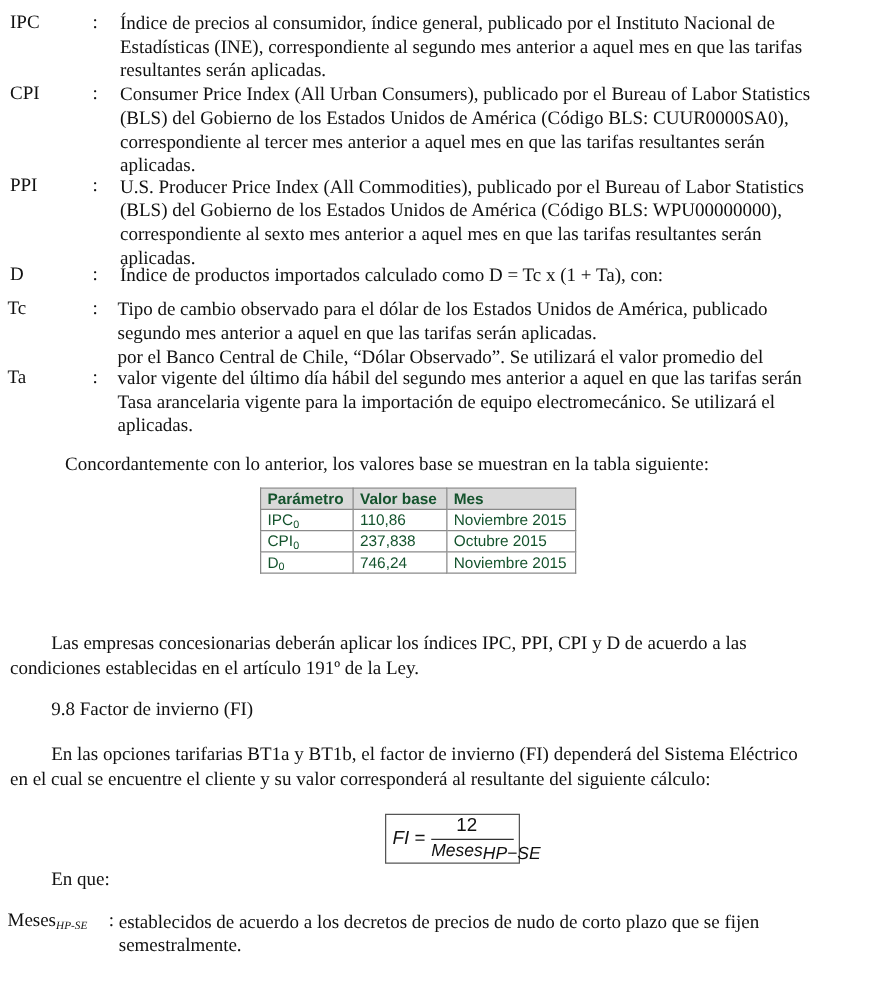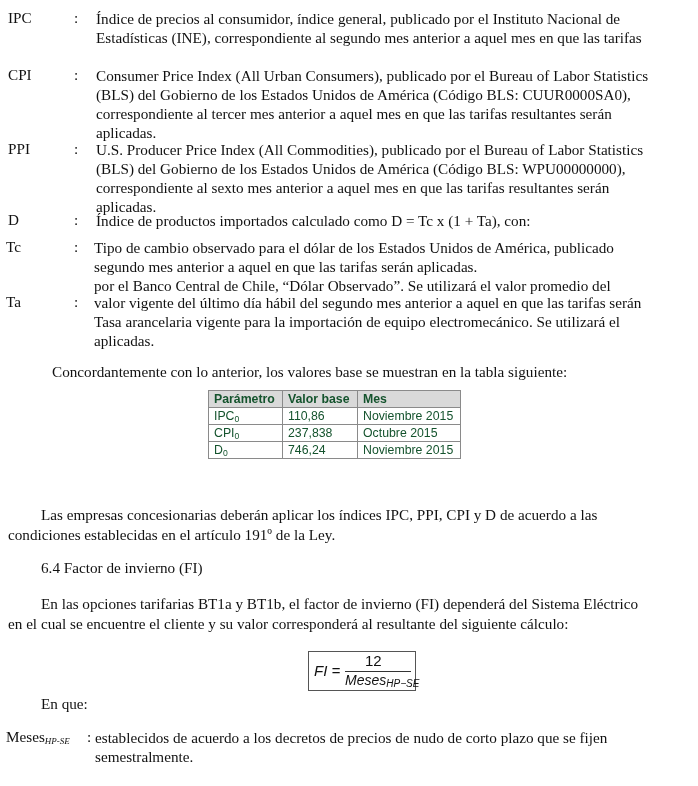--- a/index.html
+++ b/index.html
@@ -18,31 +18,32 @@
   table.base td.c0 { width:63px; }
   table.base td.c1 { width:64px; }
   table.base td.c2 { width:92px; }
   sub { font-size:70%; vertical-align:-2px; }
   .formula { position:absolute; left:287px; top:651px; width:106px; height:38px; border:1px solid #555;
              font-family:Liberation Sans, sans-serif; font-style:italic; font-size:15px;margin-left:21px; }
   .formula .lhs { position:absolute; left:5px; top:10px; }
   .formula .num { position:absolute; left:56px; top:0px; font-style:normal; }
   .formula .bar { position:absolute; left:36px; top:19px; width:66px; height:1px; background:#333; }
   .formula .den { position:absolute; left:36px; top:20px; font-size:14px; }
-  .formula .den sub { font-size:10px; }
+  .formula .den sub { font-size:14px; }
 </style>
 </head>
 <body>
 
 <div class="def" style="top:9px;">
   <span class="term">IPC</span>
   <span class="colon">:</span>
   <div class="text">
     <div class="line">Índice de precios al consumidor, índice general, publicado por el Instituto Nacional de</div>
     <div class="line">Estadísticas (INE), correspondiente al segundo mes anterior a aquel mes en que las tarifas</div>
+    <div class="line">resultantes serán aplicadas.</div>
   </div>
 </div>
 
 <div class="def" style="top:66px;">
   <span class="term">CPI</span>
   <span class="colon">:</span>
   <div class="text">
     <div class="line">Consumer Price Index (All Urban Consumers), publicado por el Bureau of Labor Statistics</div>
     <div class="line">(BLS) del Gobierno de los Estados Unidos de América (Código BLS: CUUR0000SA0),</div>
     <div class="line">correspondiente al tercer mes anterior a aquel mes en que las tarifas resultantes serán</div>
@@ -116,21 +117,21 @@
       <td class="c2">Noviembre 2015</td>
     </tr>
   </tbody>
 </table>
 
 <div class="para" style="left:8px; top:505px; width:668px;">
   <div style="padding-left:33px;">Las empresas concesionarias deberán aplicar los índices IPC, PPI, CPI y D de acuerdo a las</div>
   <div>condiciones establecidas en el artículo 191º de la Ley.</div>
 </div>
 
-<div class="para" style="left:41px; top:558px;">6.4 Factor de invierno (FI)</div>
+<div class="para" style="left:41px; top:558px;">9.8 Factor de invierno (FI)</div>
 
 <div class="para" style="left:8px; top:594px; width:668px;">
   <div style="padding-left:33px;">En las opciones tarifarias BT1a y BT1b, el factor de invierno (FI) dependerá del Sistema Eléctrico</div>
   <div>en el cual se encuentre el cliente y su valor corresponderá al resultante del siguiente cálculo:</div>
 </div>
 
 <div class="formula">
   <span class="lhs">FI =</span>
   <span class="num">12</span>
   <span class="bar"></span>

